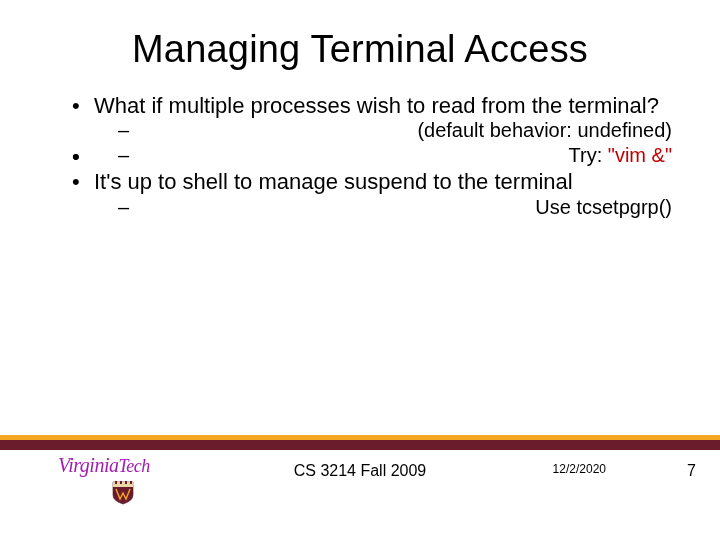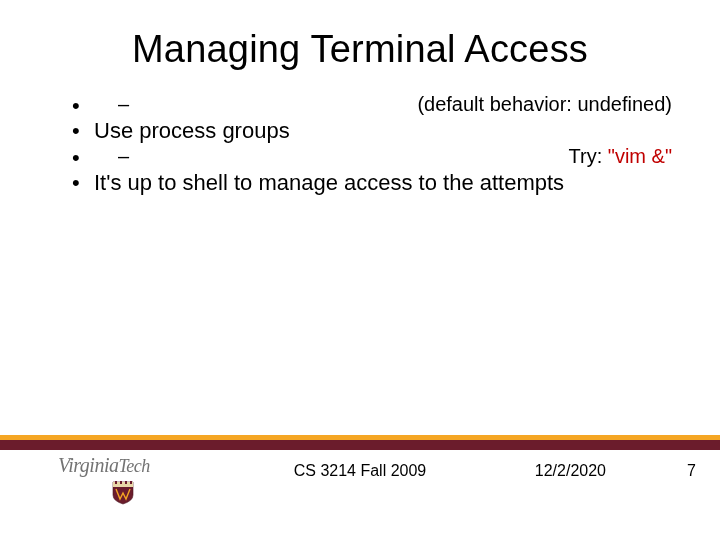--- a/index.html
+++ b/index.html
@@ -85,21 +85,21 @@
   .logo {
     display: flex;
     align-items: flex-start;
     margin-left: 58px;
     gap: 2px;
   }
   .logo-text {
     font-family: Georgia, 'Times New Roman', serif;
     font-style: italic;
     font-size: 18px;
-    color: #737373;
+    color: #a21caf;
     letter-spacing: -0.5px;
     position: relative;
     top: -2px;
   }
   .logo-text .vt-v { font-size: 20px; }
   .logo-shield {
     width: 22px;
     height: 24px;
     position: relative;
     margin-left: 54px;
@@ -112,61 +112,66 @@
     width: 100%;
     text-align: center;
     font-size: 16px;
     top: 12px;
     pointer-events: none;
   }
   .footer-date {
     position: absolute;
     right: 114px;
     top: 12px;
-    font-size: 16px;
+    font-size: 12px;
   }
   .footer-page {
     position: absolute;
     right: 24px;
     top: 12px;
     font-size: 16px;
   }
 </style>
 </head>
 <body>
 
 <div class="slide">
 
   <h1 class="title">Managing Terminal Access</h1>
 
   <div class="content">
     <ul class="level1">
 
       <li>
+        <span>What if multiple processes wish to read from the terminal?</span>
         <ul class="level2">
           <li>
             <span>(default behavior: undefined)</span>
           </li>
         </ul>
       </li>
 
       <li>
-        <span>Use process groups</span>
       </li>
 
       <li>
         <ul class="level2">
           <li>
             <span>Try: </span><span class="try-cmd">"vim &amp;"</span>
           </li>
         </ul>
       </li>
 
       <li>
-        <span>It's up to shell to manage access to the attempts</span>
+        <span>It's up to shell to manage suspend to the terminal</span>
+        <ul class="level2">
+          <li>
+            <span>Use tcsetpgrp()</span>
+          </li>
+        </ul>
       </li>
 
     </ul>
   </div>
 
   <div class="footer-stripes">
     <div class="stripe1"></div>
     <div class="stripe2"></div>
   </div>
 

